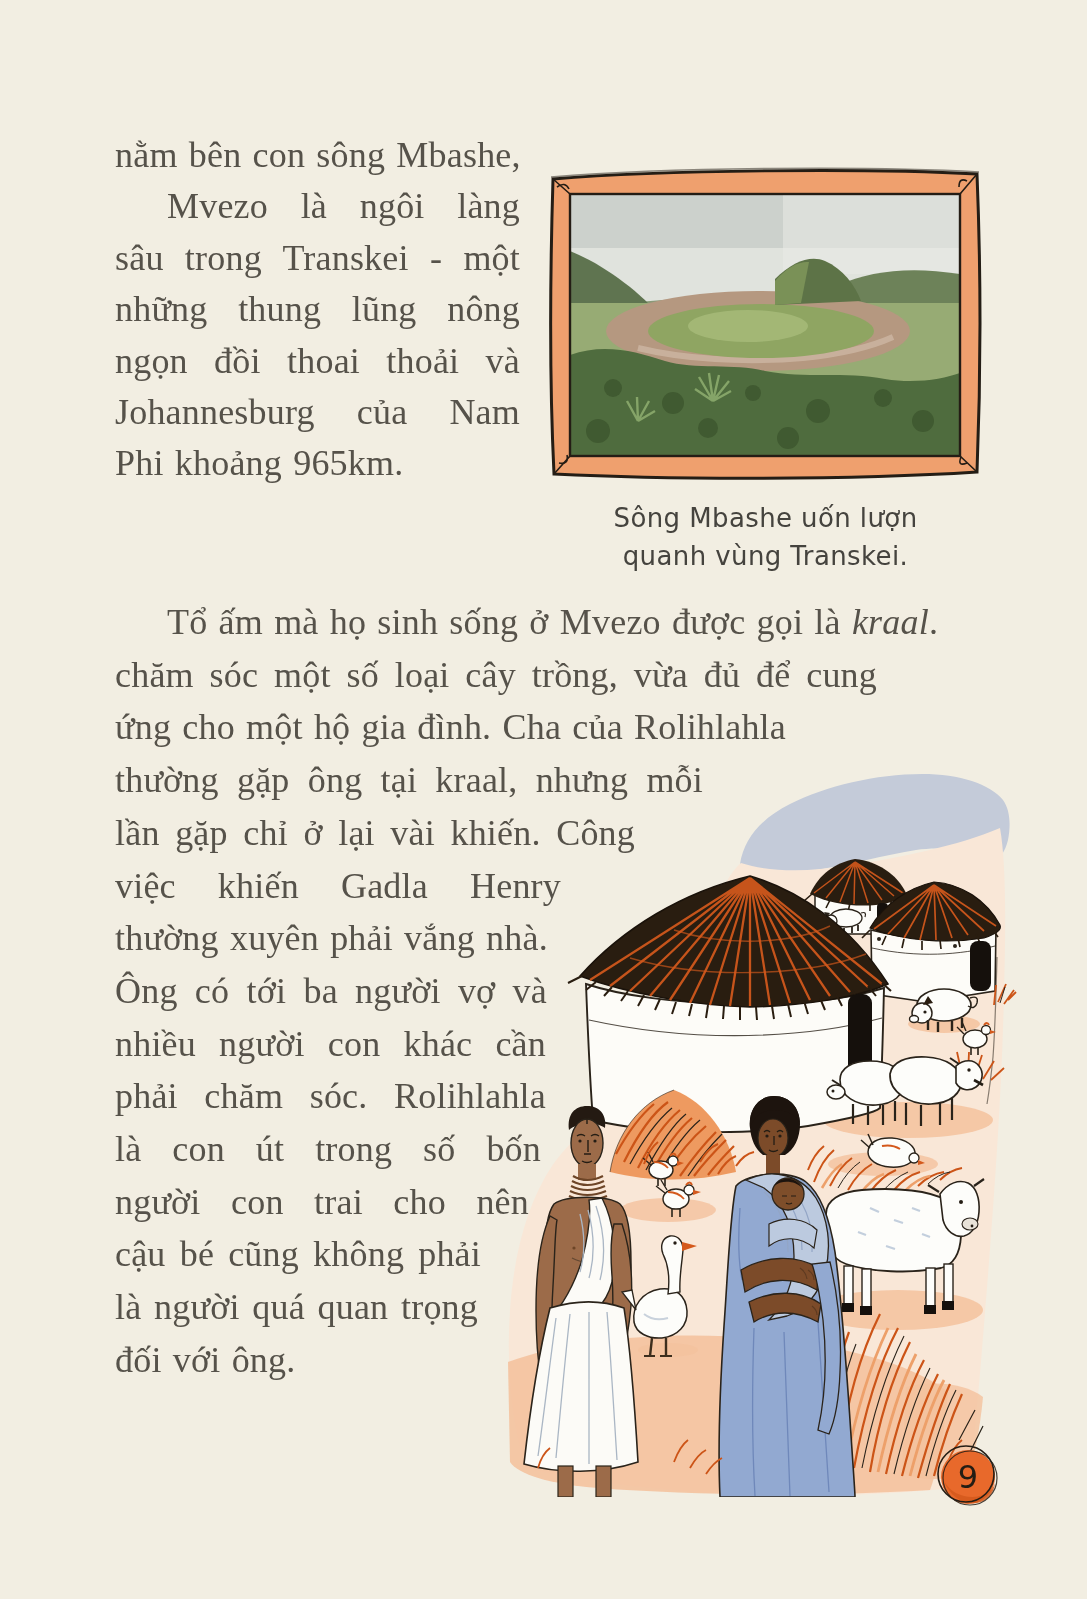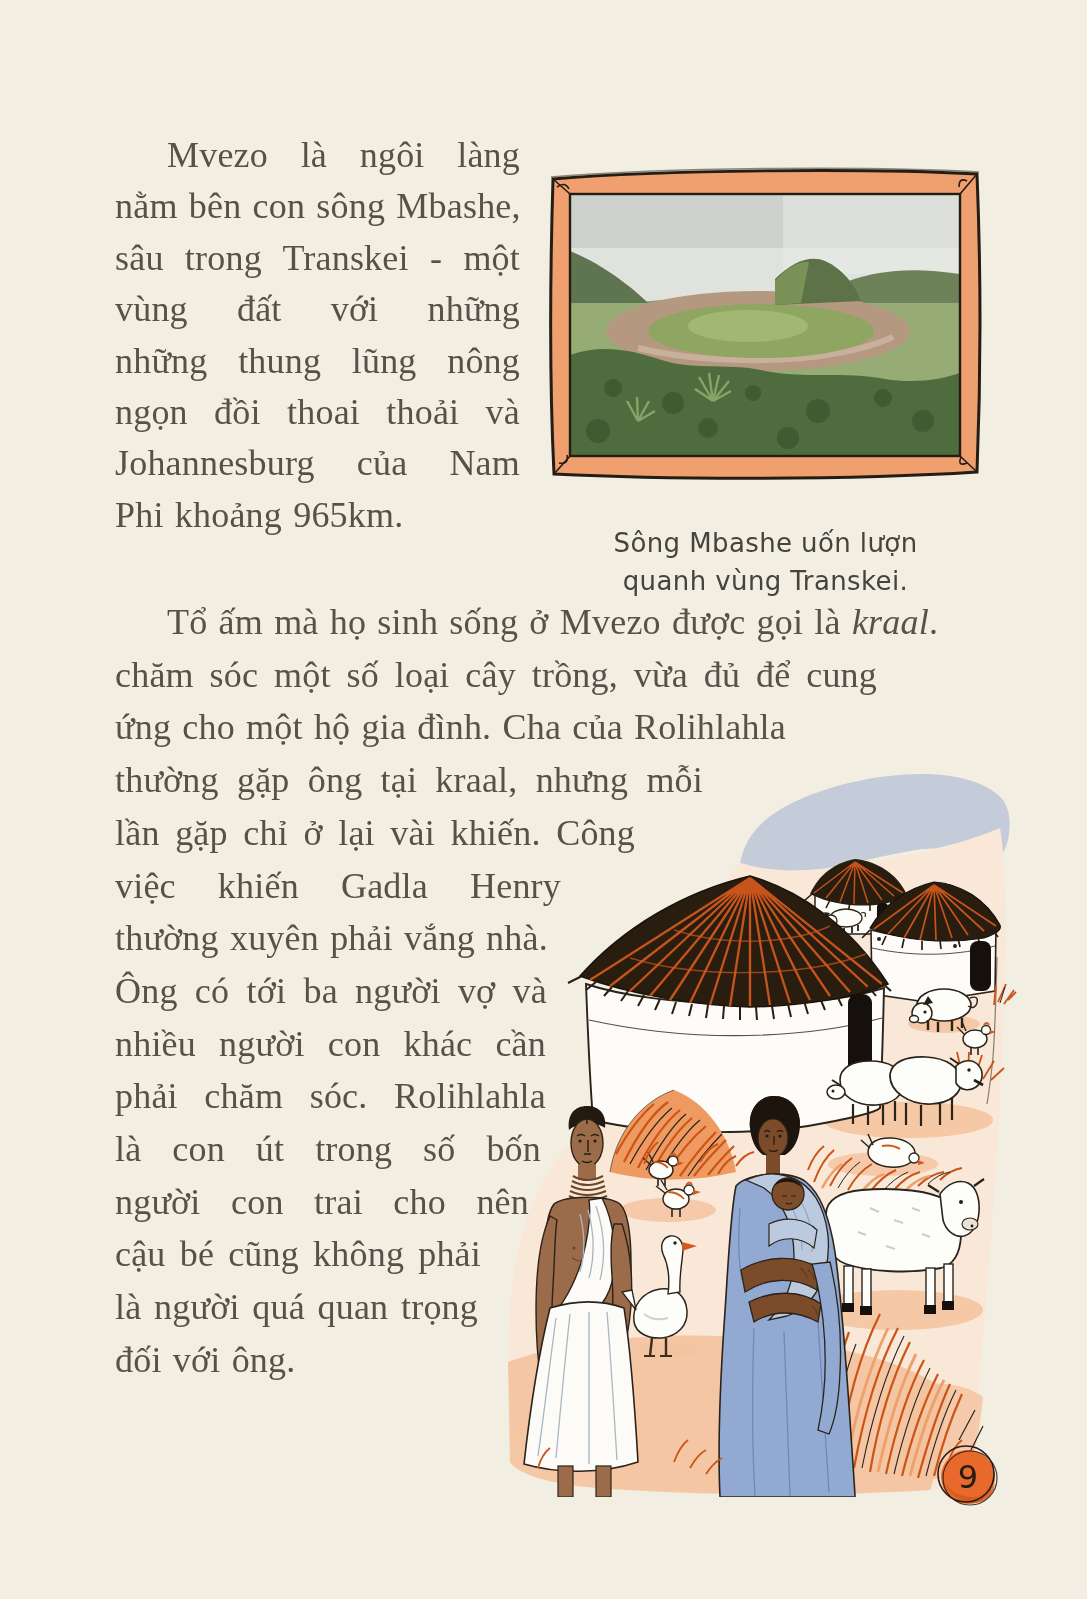--- a/index.html
+++ b/index.html
@@ -3,36 +3,35 @@
 <meta charset="utf-8">
 <style>
   html,body{margin:0;padding:0;background:#e8e4d9;}
   .page{position:relative;width:1087px;height:1599px;background:#f2eee2;overflow:hidden;
         font-family:"Liberation Serif","DejaVu Serif",serif;color:#56524a;}
   .para{position:absolute;}
   .tline{font-size:36px;text-align:justify;text-align-last:justify;letter-spacing:.2px;
          word-spacing:2px;white-space:nowrap;}
   .tline.left{text-align-last:left;text-align:left;}
   .tline i{}
-  .caption{position:absolute;left:548px;top:524px;width:435px;text-align:center;
+  .caption{position:absolute;left:548px;top:499px;width:435px;text-align:center;
            font-family:"DejaVu Sans","Liberation Sans",sans-serif;font-size:26px;
            line-height:38px;color:#45433e;letter-spacing:.4px;}
   .abs{position:absolute;}
   svg{display:block;}
 </style>
 </head>
 <body>
 
 <div class="page">
 
   <div class="para" style="left:115px;top:130px;">
+      <div class="tline" style="line-height: 51.4px; width: 405px;">nằm bên con sông Mbashe,</div>
       <div class="tline" style="line-height: 51.4px; width: 405px; text-indent: 52px;">Mvezo là ngôi làng</div>
-      <div class="tline" style="line-height: 51.4px; width: 405px;">nằm bên con sông Mbashe,</div>
       <div class="tline" style="line-height: 51.4px; width: 405px;">sâu trong Transkei - một</div>
-      <div class="tline" style="line-height: 51.4px; width: 405px;">vùng đất với những</div>
       <div class="tline" style="line-height: 51.4px; width: 405px;">những thung lũng nông</div>
       <div class="tline" style="line-height: 51.4px; width: 405px;">ngọn đồi thoai thoải và</div>
       <div class="tline" style="line-height: 51.4px; width: 405px;">Johannesburg của Nam</div>
       <div class="tline left" style="line-height: 51.4px; width: 405px;">Phi khoảng 965km.</div>
     </div>
 
   <div class="abs" style="left:543px;top:163px;">
     <svg width="444" height="324" viewBox="0 0 444 324">
       <defs>
           <clipPath id="ph">

